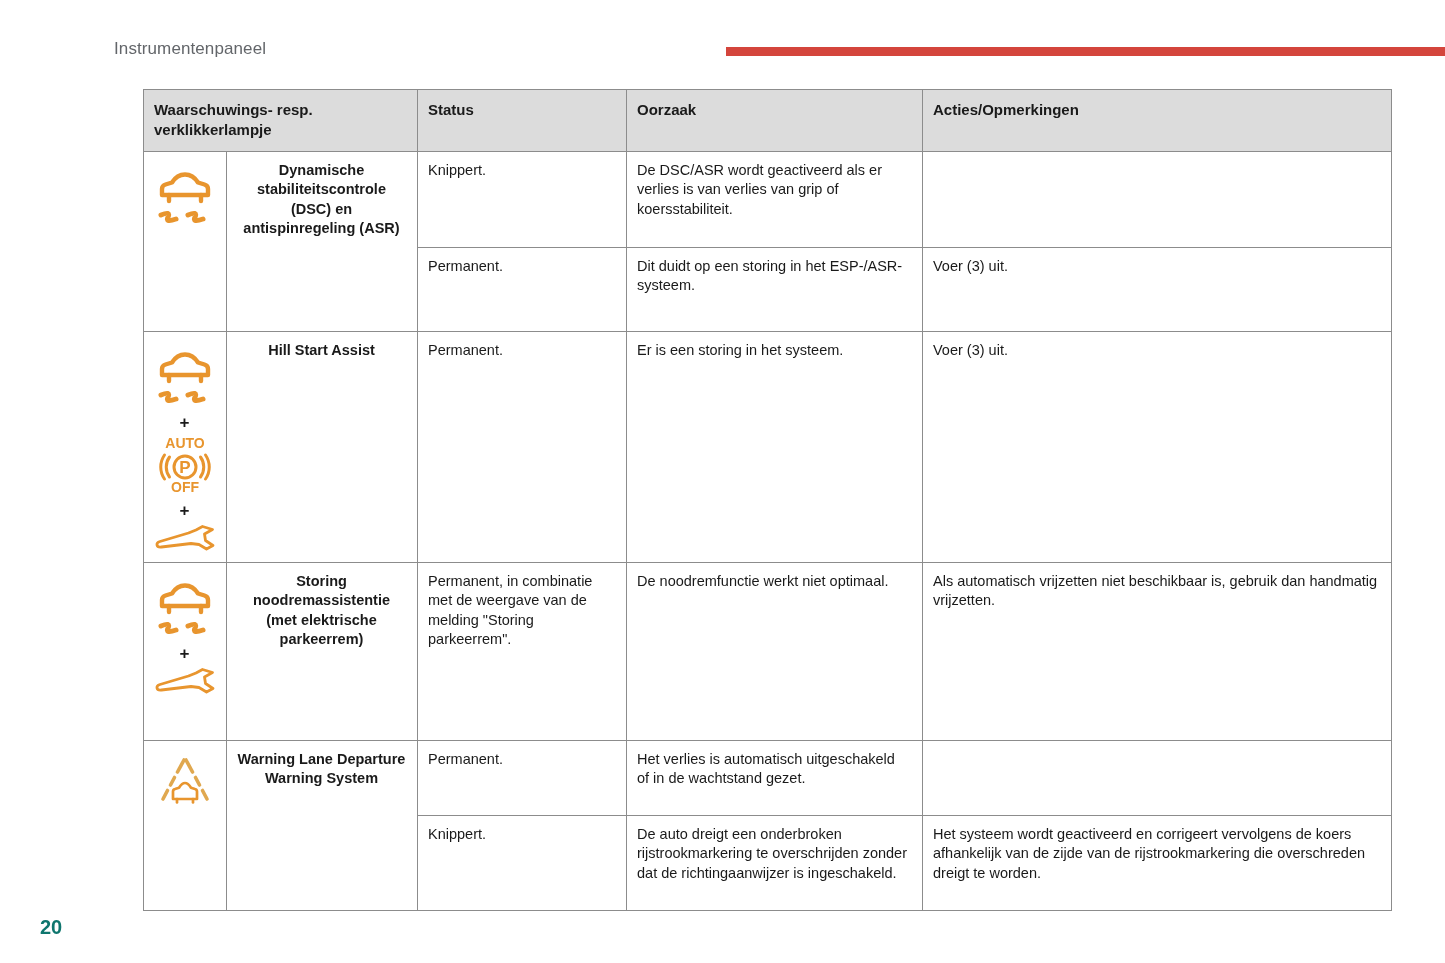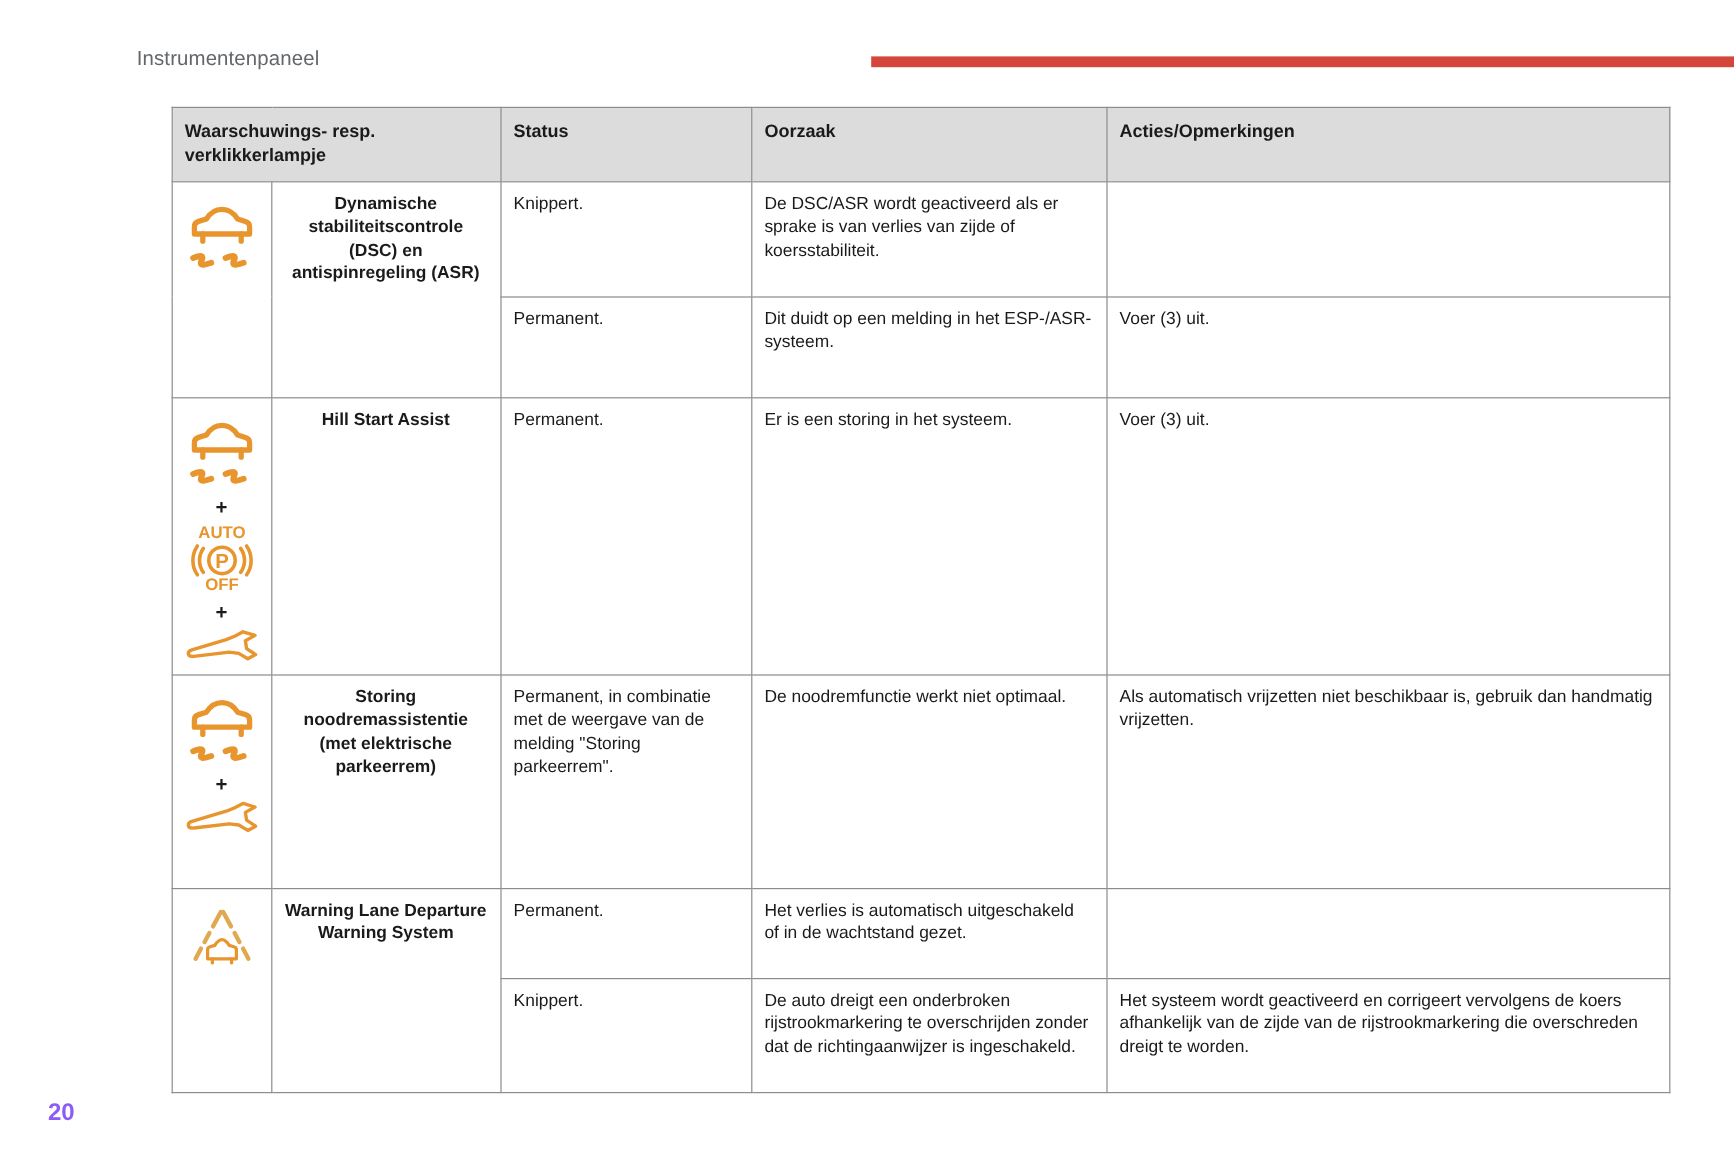--- a/index.html
+++ b/index.html
@@ -108,21 +108,21 @@
   }
   .icon-svg { display: block; }
 
   
   .page-number {
     position: absolute;
     left: 40px;
     top: 916px;
     font-size: 20px;
     font-weight: bold;
-    color: #8b5cf6;
+    color: #0f766e;
   }
 </style>
 </head>
 <body>
 
 <div class="page-header">
   <div class="header-title">Instrumentenpaneel</div>
   <div class="header-rule"></div>
 </div>
 
@@ -157,26 +157,26 @@
               </g>
               <g fill="none" stroke="#e8952e" stroke-width="5" stroke-linecap="round" stroke-linejoin="round">
                 <path d="M6 48 Q16 44 13 50 Q10 56 21 52"></path>
                 <path d="M33 48 Q43 44 40 50 Q37 56 48 52"></path>
               </g>
             </svg>
           </div>
         </td>
         <td class="name-cell" rowspan="2">Dynamische stabiliteitscontrole (DSC) en antispinregeling (ASR)</td>
         <td>Knippert.</td>
-        <td>De DSC/ASR wordt geactiveerd als er sprake is van verlies van zijde of koersstabiliteit.</td>
+        <td>De DSC/ASR wordt geactiveerd als er verlies is van verlies van grip of koersstabiliteit.</td>
         <td></td>
       </tr>
       <tr style="height: 84px;">
         <td>Permanent.</td>
-        <td>Dit duidt op een melding in het ESP-/ASR-systeem.</td>
+        <td>Dit duidt op een storing in het ESP-/ASR-systeem.</td>
         <td>Voer (3) uit.</td>
       </tr>
 
       <tr style="height: 197px;">
         <td class="icon-cell">
           <div class="icon-stack">
             <svg class="icon-svg" width="60" height="62" viewBox="0 0 60 62">
               <g fill="none" stroke="#e8952e" stroke-width="4.4" stroke-linecap="round" stroke-linejoin="round">
                 <path d="M7 28 L7 22 Q7 18.5 10.5 17.5 L17 15.5 Q22 7.5 30 7.5 Q38 7.5 43 15.5 L49.5 17.5 Q53 18.5 53 22 L53 28 Z"></path>
                 <path d="M14 28 L14 34"></path>

